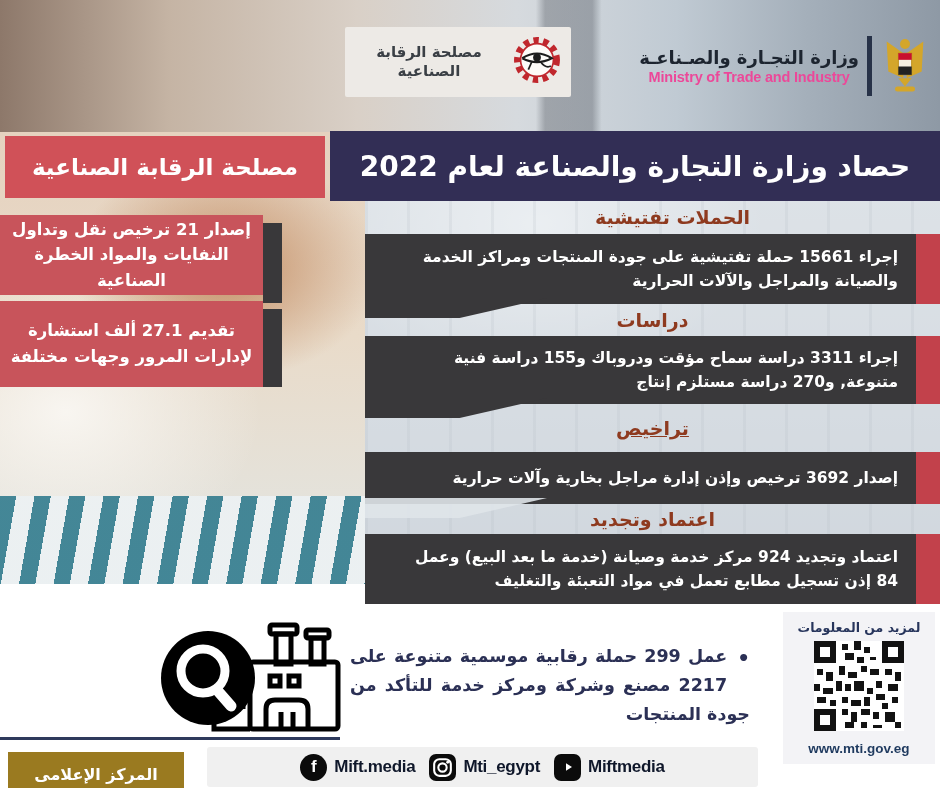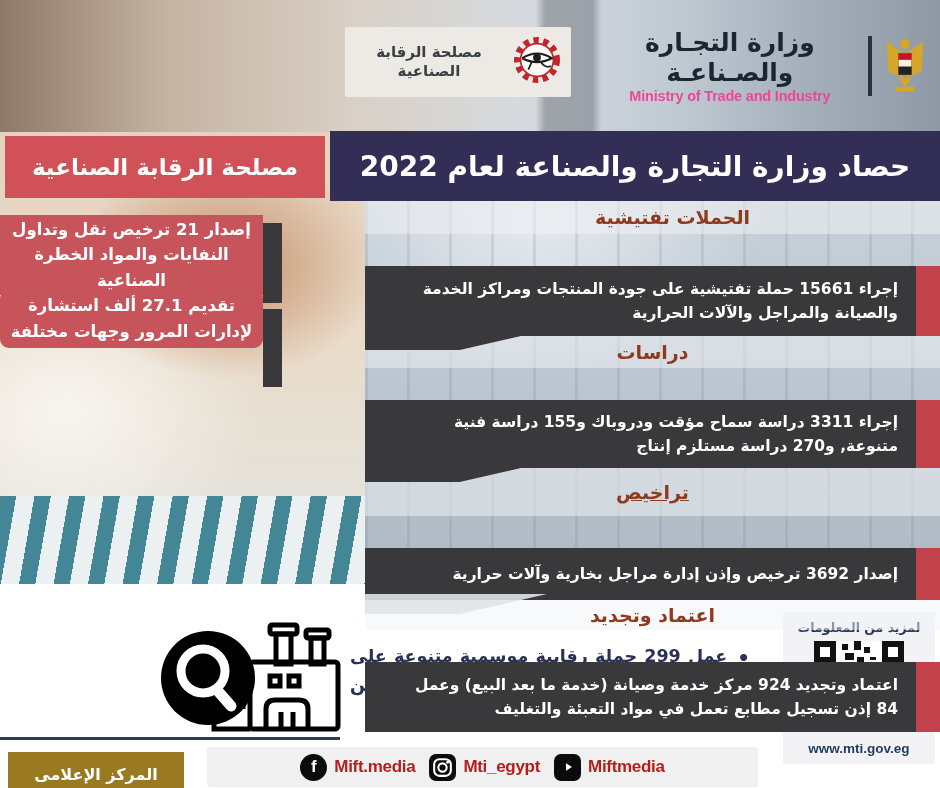--- a/index.html
+++ b/index.html
@@ -40,21 +40,21 @@
     position:absolute;left:345px;top:27px;width:226px;height:70px;
     background:#edeae6;border-radius:2px;display:flex;align-items:center;
     flex-direction:row-reverse;gap:6px;padding:0 8px;box-sizing:border-box;
   }
   .authority-label{font-size:15px;font-weight:bold;color:#3a3f45;text-align:center;flex:1;line-height:1.3;}
   .ministry{
     position:absolute;left:600px;top:30px;width:330px;height:72px;
     display:flex;align-items:center;justify-content:flex-end;gap:8px;
   }
   .ministry-names{text-align:center;}
-  .ministry-ar{font-size:25px;font-weight:bold;color:#1d2530;line-height:1.2;}
+  .ministry-ar{font-size:18px;font-weight:bold;color:#1d2530;line-height:1.2;}
   .ministry-en{font-size:14.5px;font-weight:bold;color:#ec4899;font-family:"Liberation Sans",sans-serif;letter-spacing:-0.2px;}
   .ministry-bar{width:5px;height:60px;background:#273248;}
 
   
   .sidebar-title{
     position:absolute;left:5px;top:136px;width:320px;height:62px;
     background:#d05158;color:#fff;display:flex;align-items:center;justify-content:center;
     font-size:23px;font-weight:bold;z-index:3;
   }
   .main-title{
@@ -63,41 +63,41 @@
     font-size:28px;font-weight:bold;z-index:2;
   }
 
   
   .stat-box{
     position:absolute;left:0;width:263px;background:#c8545b;color:#fff;
     display:flex;align-items:center;justify-content:center;text-align:center;
     font-size:16.5px;font-weight:bold;line-height:1.55;padding:8px 4px;box-sizing:border-box;
   }
   .stat1{top:215px;height:80px;}
-  .stat2{top:290px;height:58px;border-radius:9px;}
+  .stat2{top:301px;height:86px;}
   .stat-shadow{position:absolute;width:19px;background:#39383a;}
   .shadow1{left:263px;top:223px;height:80px;}
   .shadow2{left:263px;top:309px;height:78px;}
 
   
   .sections{position:absolute;left:365px;top:200px;width:575px;z-index:1;}
   .sec-header{
     position:relative;display:flex;align-items:center;justify-content:center;
     font-weight:bold;color:#8e3a1f;background:rgba(242,244,246,.50);
   }
   .sec-header .wedge{
     position:absolute;left:0;top:-6px;width:182px;height:20px;background:#39383a;
     clip-path:polygon(0 0,100% 0,52% 100%,0 100%);
   }
   .sec-header .wedge.light{background:rgba(223,228,233,.9);}
   .h1{height:34px;font-size:19px;padding-left:40px;}
   .h2{height:32px;font-size:19px;align-items:center;}
   .h3{height:48px;font-size:19px;text-decoration:underline;}
   .h4{height:30px;font-size:19px;}
-  .sec-row{display:flex;margin-top:32px;}
+  .sec-row{display:flex;}
   .sec-body{
     flex:1;background:#39383a;color:#fff;font-size:15.5px;font-weight:bold;
     line-height:1.55;padding:10px 18px 10px 30px;box-sizing:border-box;
     display:flex;align-items:center;text-align:right;
   }
   .sec-accent{width:24px;background:#c2414b;}
   .b1{min-height:70px;} .b2{min-height:64px;} .b3{min-height:52px;} .b4{min-height:70px;}
 
   
   .factory-icon-wrap{position:absolute;left:156px;top:614px;width:195px;height:125px;}
@@ -119,21 +119,21 @@
   .media-center{
     position:absolute;left:8px;top:752px;width:176px;height:44px;background:#9a7a20;
     color:#fff;font-size:16px;font-weight:bold;display:flex;align-items:center;justify-content:center;
   }
   .social-bar{
     position:absolute;left:207px;top:747px;width:551px;height:40px;background:#f0f0f0;
     border-radius:3px;display:flex;align-items:center;justify-content:center;gap:14px;
     direction:ltr;font-family:"Liberation Sans",sans-serif;
   }
   .social-item{display:flex;align-items:center;gap:7px;cursor:pointer;}
-  .social-label{font-size:17px;font-weight:bold;color:#b91c1c;letter-spacing:-0.3px;}
+  .social-label{font-size:17px;font-weight:bold;color:#0f172a;letter-spacing:-0.3px;}
   .sicon{
     width:27px;height:27px;background:#0b0b0b;color:#fff;display:flex;align-items:center;justify-content:center;
     font-weight:bold;font-size:17px;
   }
   .sicon.round{border-radius:50%;}
   .sicon.rsq{border-radius:7px;}
 </style>
 </head>
 <body>
 

